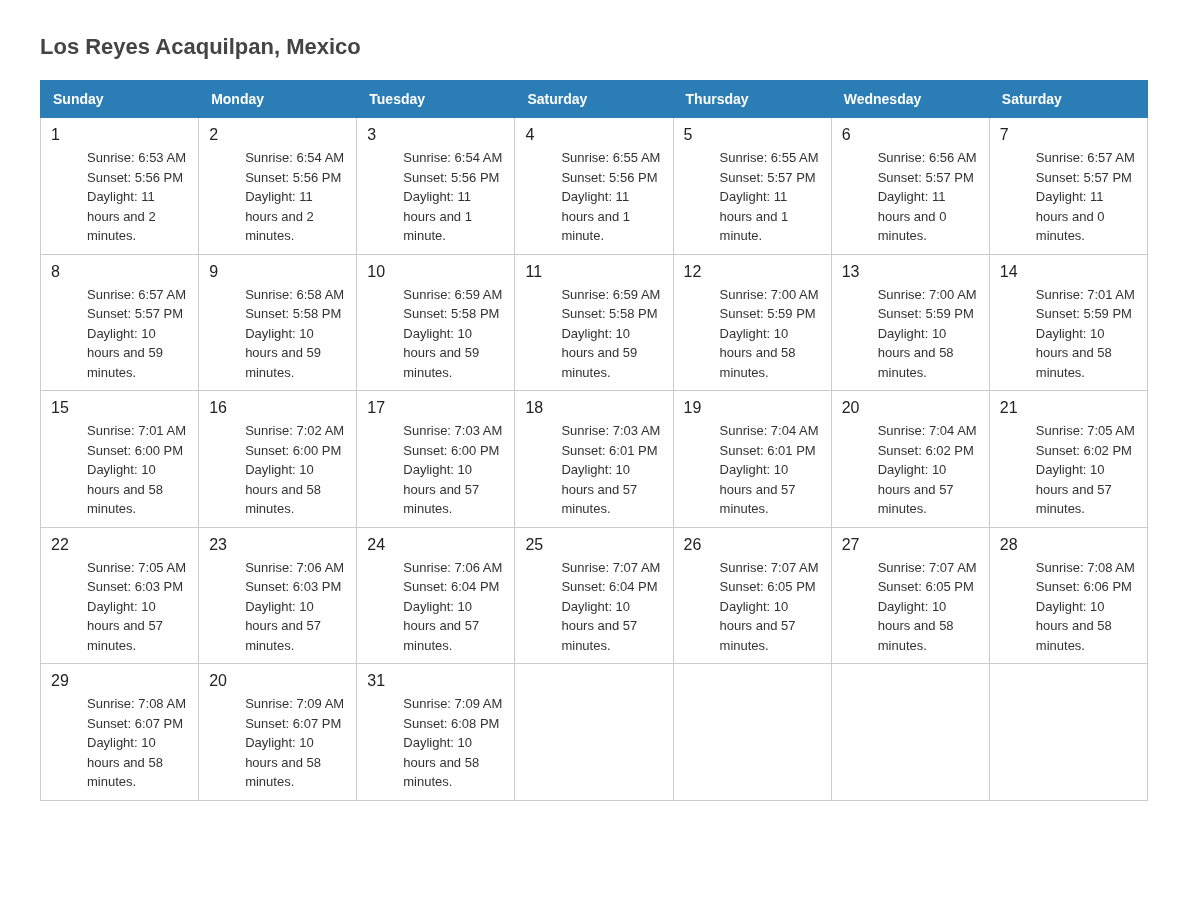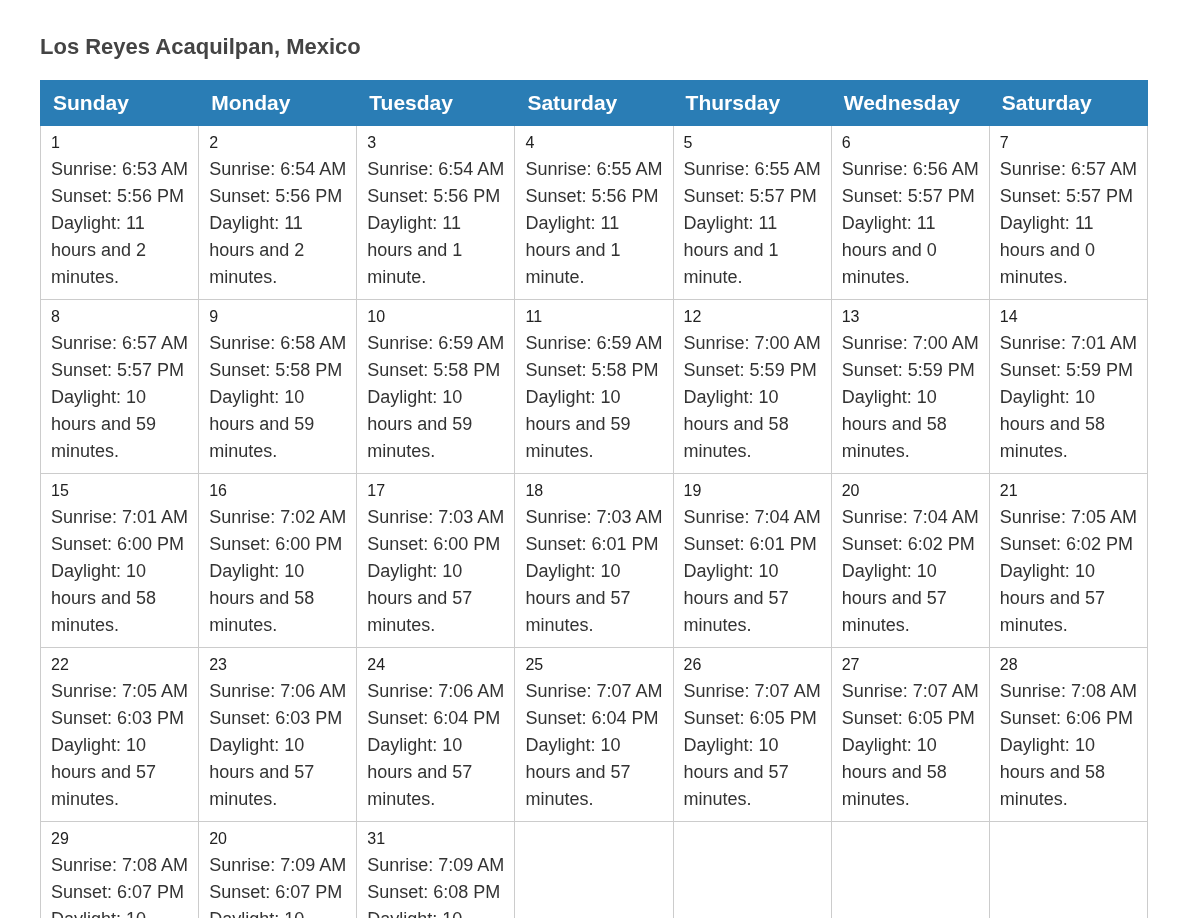--- a/index.html
+++ b/index.html
@@ -58,21 +58,21 @@
       font-weight: bold;
     }
     .calendar-table {
       width: 100%;
       border-collapse: collapse;
       border: 1px solid #ccc;
     }
     .calendar-table th {
       background-color: #2a7db5;
       color: #fff;
-      font-size: 21px;
+      font-size: 14px;
       font-weight: bold;
       padding: 10px 12px;
       text-align: left;
       border: 1px solid #2a7db5;
       margin-top: 16px;
     }
     .calendar-table td {
       vertical-align: top;
       padding: 8px 10px;
       border: 1px solid #ccc;
@@ -83,23 +83,24 @@
       min-height: 100px;
     }
     .day-number {
       font-size: 16px;
       font-weight: normal;
       color: #222;
       margin-bottom: 4px;
       display: block;
     }
     .day-info {
-      font-size: 18px;
+      font-size: 13px;
       line-height: 1.5;
       color: #333;
+      margin-left: 36px;
     }
     .empty-cell {
       background: #fff;
     }
     tr td:first-child .day-number,
     tr th:first-child {
       
     }
   </style>
 </head>

